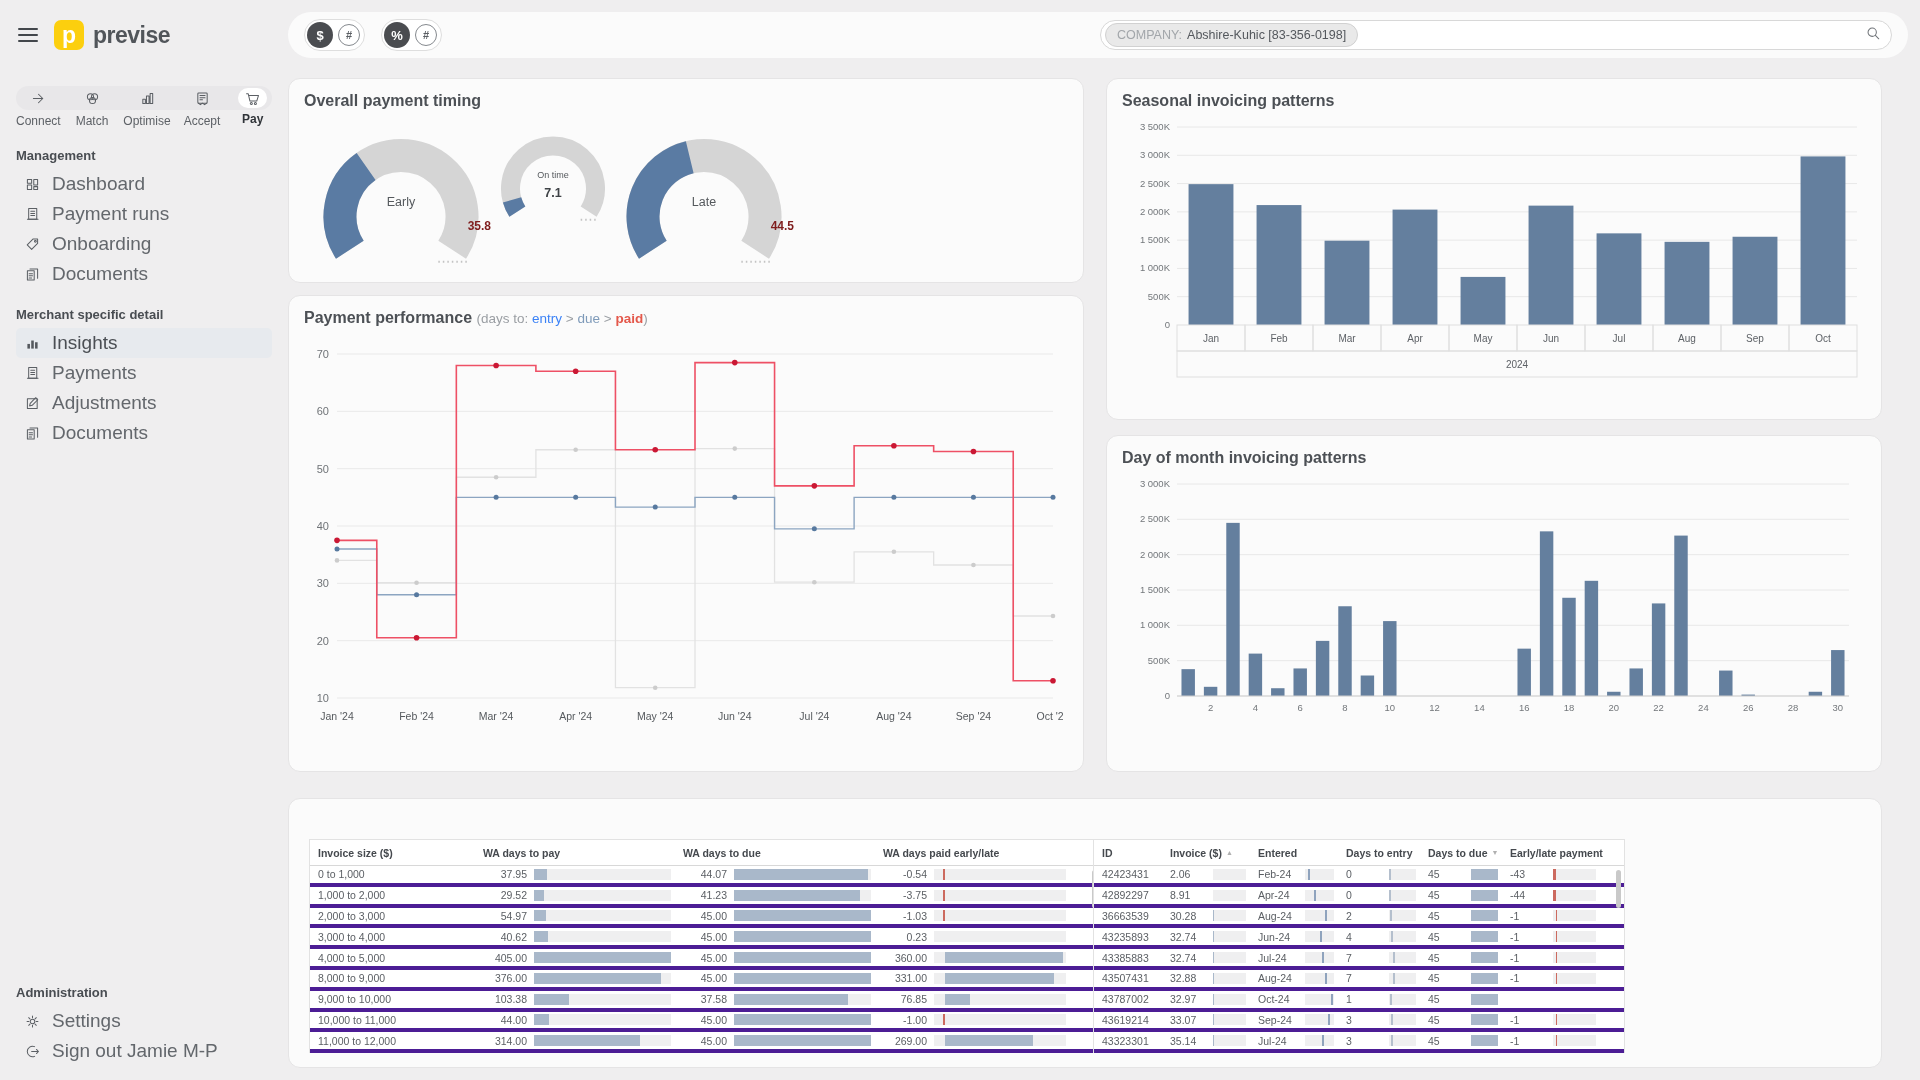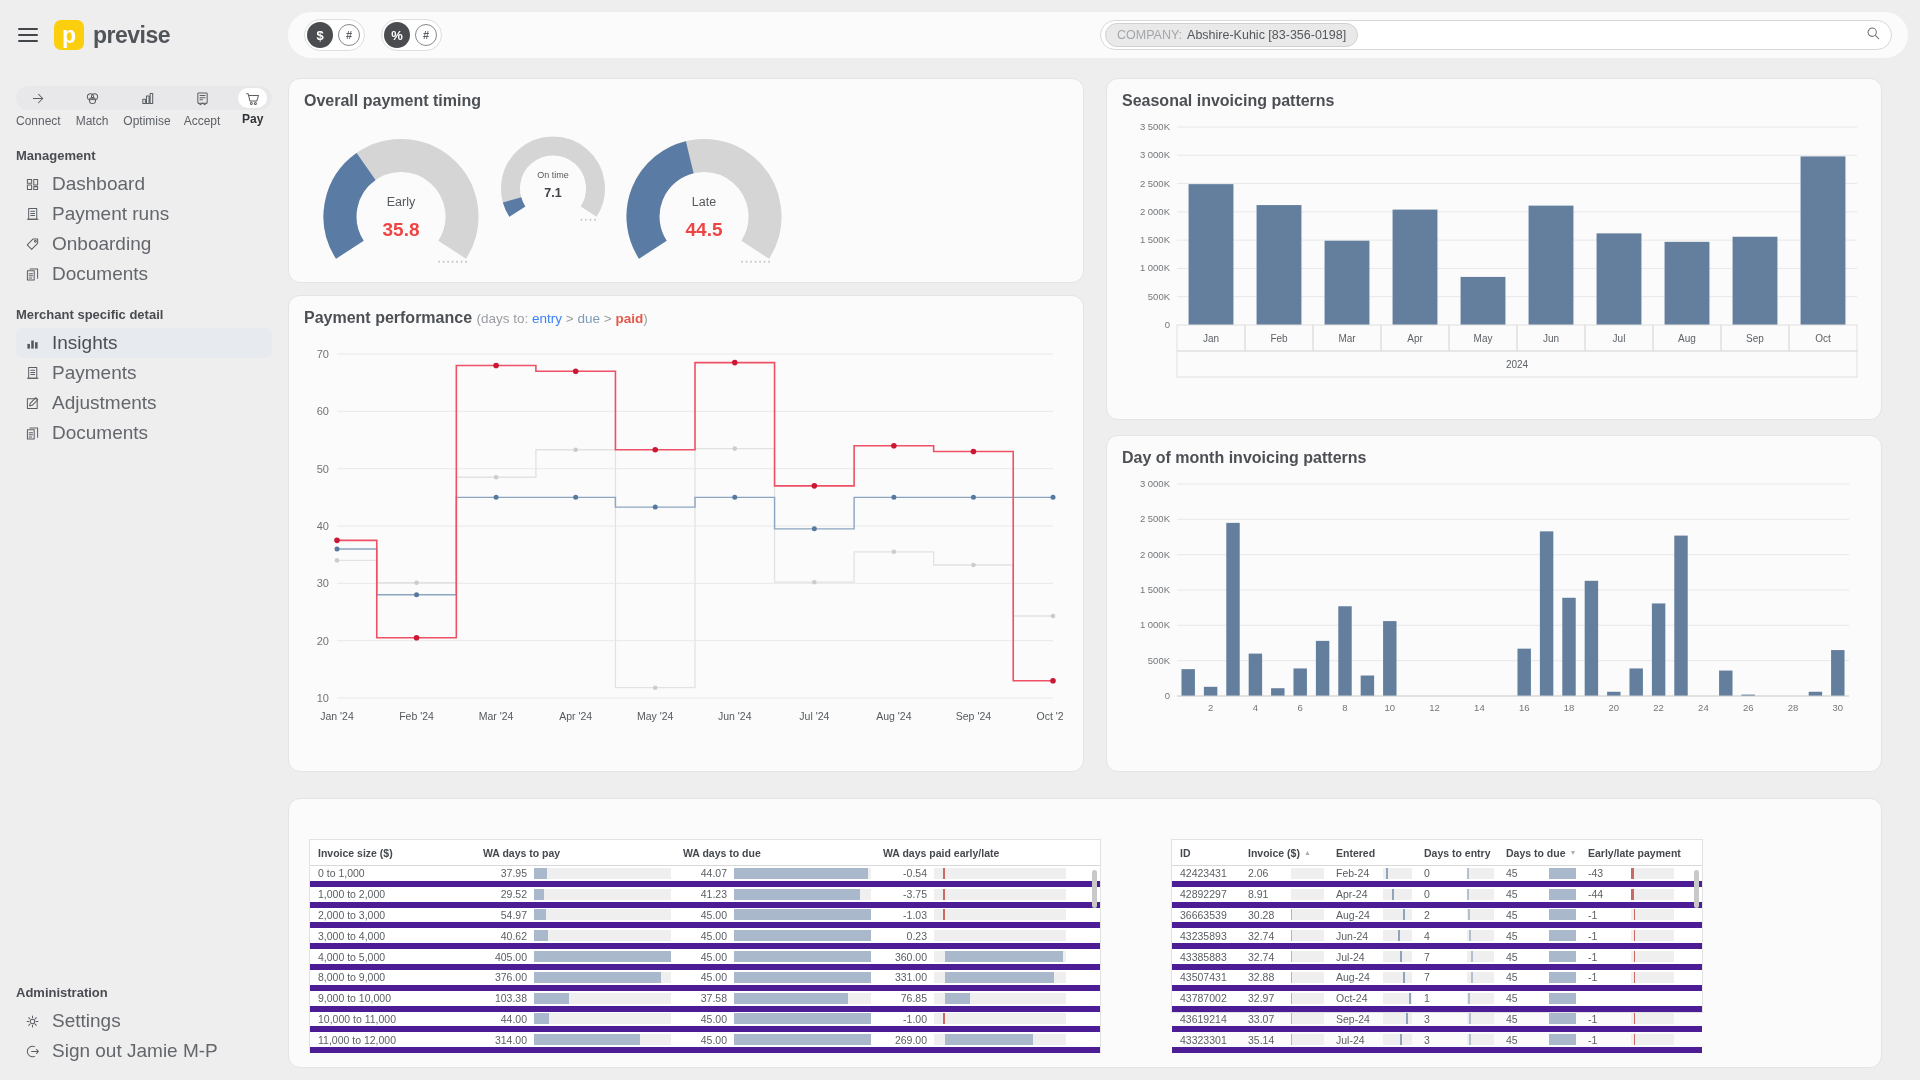--- a/index.html
+++ b/index.html
@@ -64,43 +64,43 @@
   #card-timing      { left:288px;  top:78px;  width:796px;  height:205px; }
   #card-performance { left:288px;  top:295px; width:796px;  height:477px; }
   #card-seasonal    { left:1106px; top:78px;  width:776px;  height:342px; }
   #card-dom         { left:1106px; top:435px; width:776px;  height:337px; }
   #card-tables      { left:288px;  top:798px; width:1594px; height:270px; }
 
   
   .gauge { position:absolute; }
   .glabel, .gvalue { position:absolute; left:0; right:0; text-align:center; }
   .gauge.big .glabel { top:58px; font-size:12.5px; color:#55595d; }
-  .gauge.big .gvalue { top:82px; font-size:19px; font-weight:bold; color:#ef4444; }
+  .gauge.big .gvalue { top:82px; font-size:12px; font-weight:bold; color:#7f1d1d;text-align:right; }
   .gauge.small .glabel { top:36px; font-size:9px; color:#55595d; }
   .gauge.small .gvalue { top:52px; font-size:12.5px; font-weight:bold; color:#3e4246; }
 
   
   .dtable { position:absolute; background:#fff; border:1px solid #e2e2e2; }
-  .trow { display:grid; align-items:center; height:20.8px; border-bottom:6px solid #4c1d95; padding:0 8px; }
+  .trow { display:grid; align-items:center; height:20.8px; border-bottom:4px solid #4c1d95; padding:0 8px; }
   .trow.thead { height:26px; border-bottom:1px solid #d8d8d8; }
   .hcell { font-size:10.5px; font-weight:bold; color:#45494e; white-space:nowrap; display:flex; align-items:center; gap:4px; cursor:pointer;}
   .sort { font-size:7px; color:#b0b0b0; }
   .tcell { display:flex; align-items:center; gap:7px; padding-right:12px; font-size:10.5px; color:#5a5e63; }
   .n { width:36px; flex:none; }
   .grid-size .n { width:44px; text-align:right; }
   .mon { width:40px; flex:none; }
   .track { flex:1; height:11px; background:#efeff0; position:relative; overflow:hidden; }
   .fill { position:absolute; top:0; height:100%; background:var(--table_bar_blue); }
   .fill.neg { background:var(--neg_red); }
   .vtick { position:absolute; top:0; bottom:0; width:2px; background:#8fa3bd; }
   .vtick.soft { background:#b4bfcd; }
   .grid-size { grid-template-columns:165px 200px 200px 195px; }
   .grid-inv  { grid-template-columns:68px 88px 88px 82px 82px 98px; }
   #table-size { left:20px; top:40px; width:792px; height:214px; }
-  #table-invoice { left:882px; top:40px; width:532px; height:174px; }
+  #table-invoice { left:804px; top:40px; width:532px; height:214px; }
   .thumb { position:absolute; right:3px; top:30px; width:5px; height:38px; background:#c9c9c9; border-radius:3px; cursor:grab; }
 
   .chartbox { position:absolute; }
   text { font-family:"Liberation Sans", sans-serif; }
 </style>
 </head>
 <body>
 
 <div id="app">
 

